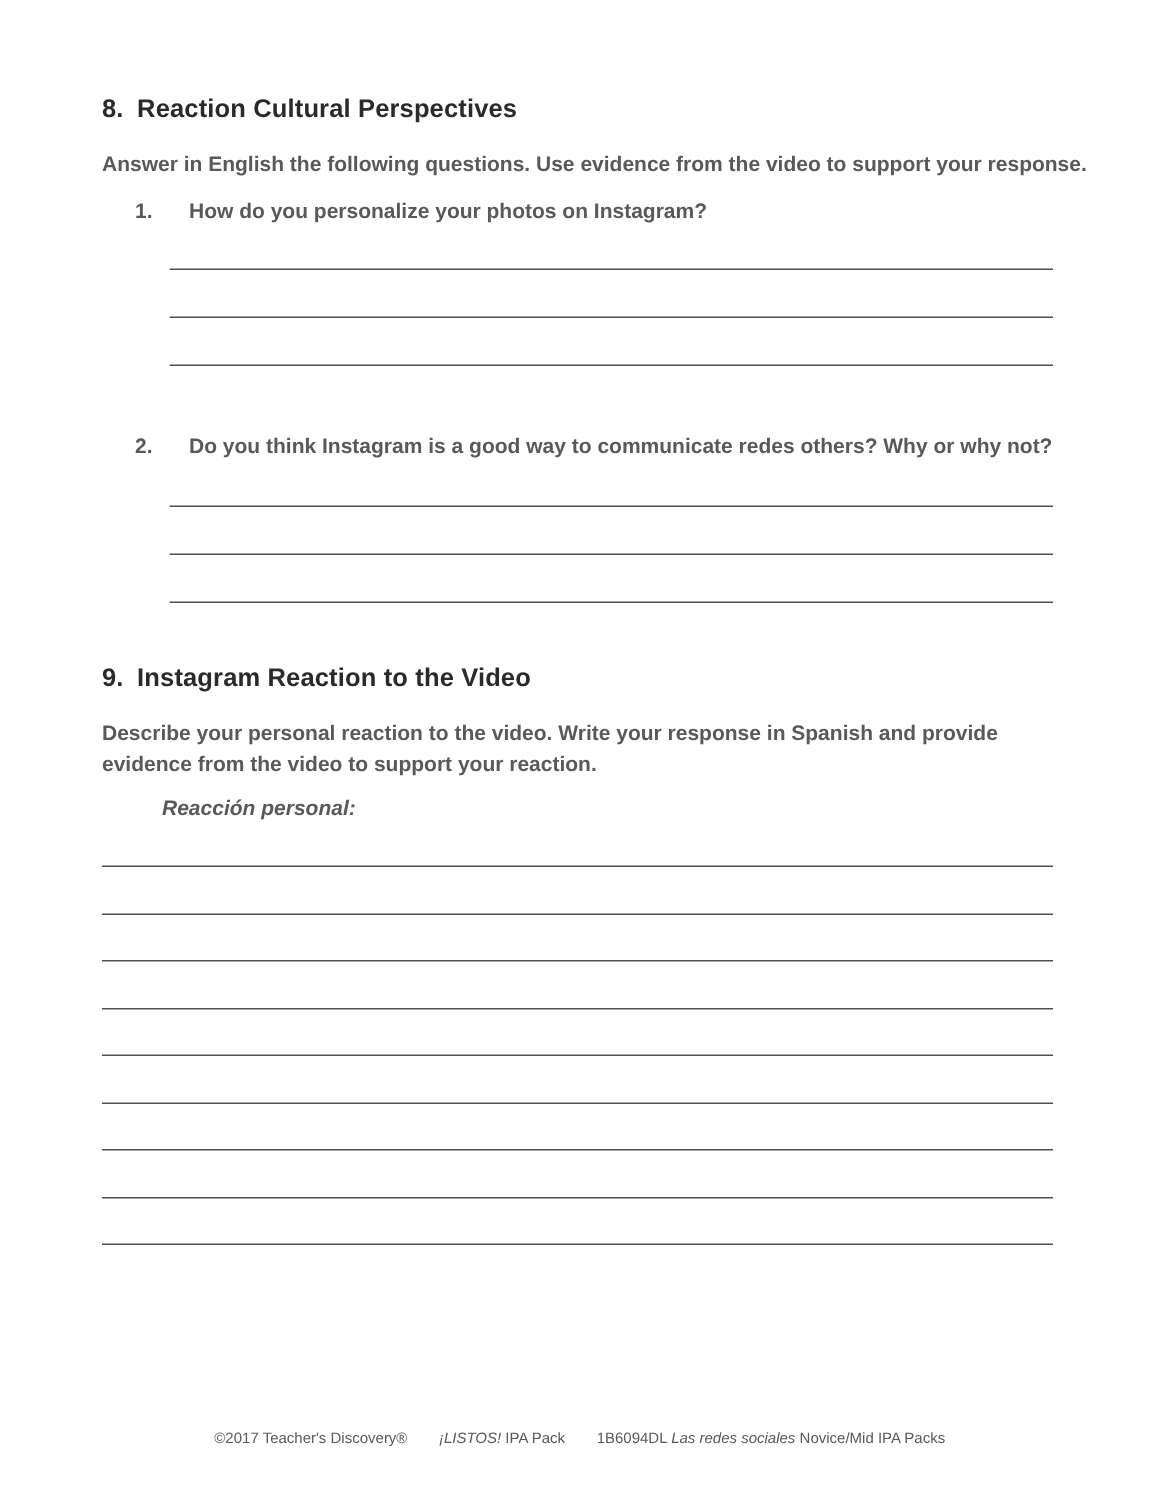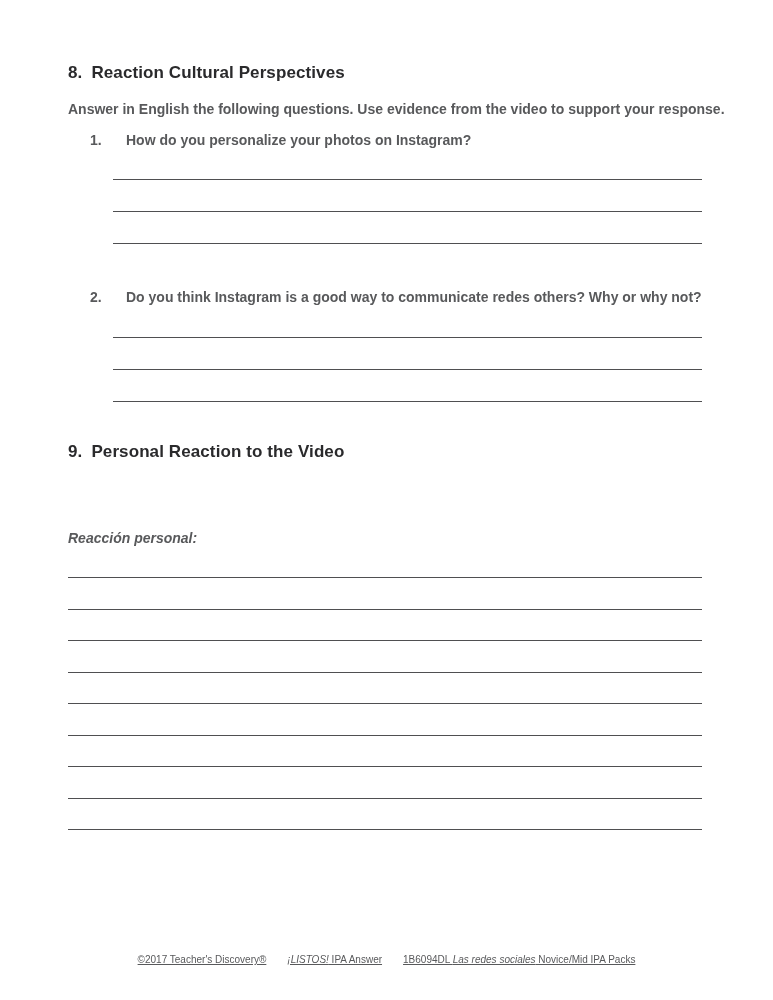--- a/index.html
+++ b/index.html
@@ -24,27 +24,27 @@
 
   .question-row { display: flex; }
   .question-number { width: 23px; flex: 0 0 23px; }
   .question-text { flex: 1; margin-left: 13px; }
 
   .answer-lines { display: flex; flex-direction: column; }
   .answer-lines.q { row-gap: 31px; }
   .answer-lines.free { row-gap: 30.5px; }
   .rule { height: 1px; background: #4f4f51; width: 100%; }
 
-  .reaction-label { font-style: italic; }
+  .reaction-label { font-style: italic; margin-left: 40px; }
 
   .footer {
     position: absolute; left: 0; right: 0; top: 954px;
     display: flex; justify-content: center; align-items: baseline;
     gap: 21px;
-    font-size: 10px; color: #58595b; text-decoration: underline;
+    font-size: 10px; color: #58595b;
   }
   .footer .seg { white-space: pre; }
   .footer .it { font-style: italic; text-align: center; }
 </style>
 </head>
 <body>
 
 <div class="page">
 
   <div class="abs section-heading" style="left:68px; top:63px;">
@@ -71,37 +71,38 @@
   </div>
 
   <div class="abs answer-lines q" style="left:113px; top:337px; width:589px;">
     <div class="rule"></div>
   <div class="rule"></div>
       <div class="rule"></div>
     </div>
 
   <div class="abs section-heading" style="left:68px; top:442px;">
     <span>9.</span>
-    <span>Personal Reaction to the Video</span>
+    <span>Instagram Reaction to the Video</span>
   </div>
 
+  <div class="abs intro-wrap" style="left:68px; top:478px; width:648px;">Describe your personal reaction to the video. Write your response in Spanish and provide evidence from the video to support your reaction.</div>
 
   <div class="abs reaction-label" style="left:68px; top:530px;">Reacción personal:</div>
 
   <div class="abs answer-lines free" style="left:68px; top:577px; width:634px;">
     <div class="rule"></div>
   <div class="rule"></div>
       <div class="rule"></div>
       <div class="rule"></div>
       <div class="rule"></div>
       <div class="rule"></div>
       <div class="rule"></div>
       <div class="rule"></div>
       <div class="rule"></div>
     </div>
 
   <div class="footer">
     <span class="seg">©2017 Teacher's Discovery®</span>
-    <span class="seg"><span class="it">¡LISTOS!</span><span> IPA Answer</span></span>
+    <span class="seg"><span class="it">¡LISTOS!</span><span> IPA Pack</span></span>
     <span class="seg"><span>1B6094DL </span><span class="it">Las redes sociales</span><span> Novice/Mid IPA Packs</span></span>
   </div>
 
 </div>
 
 </body></html>

